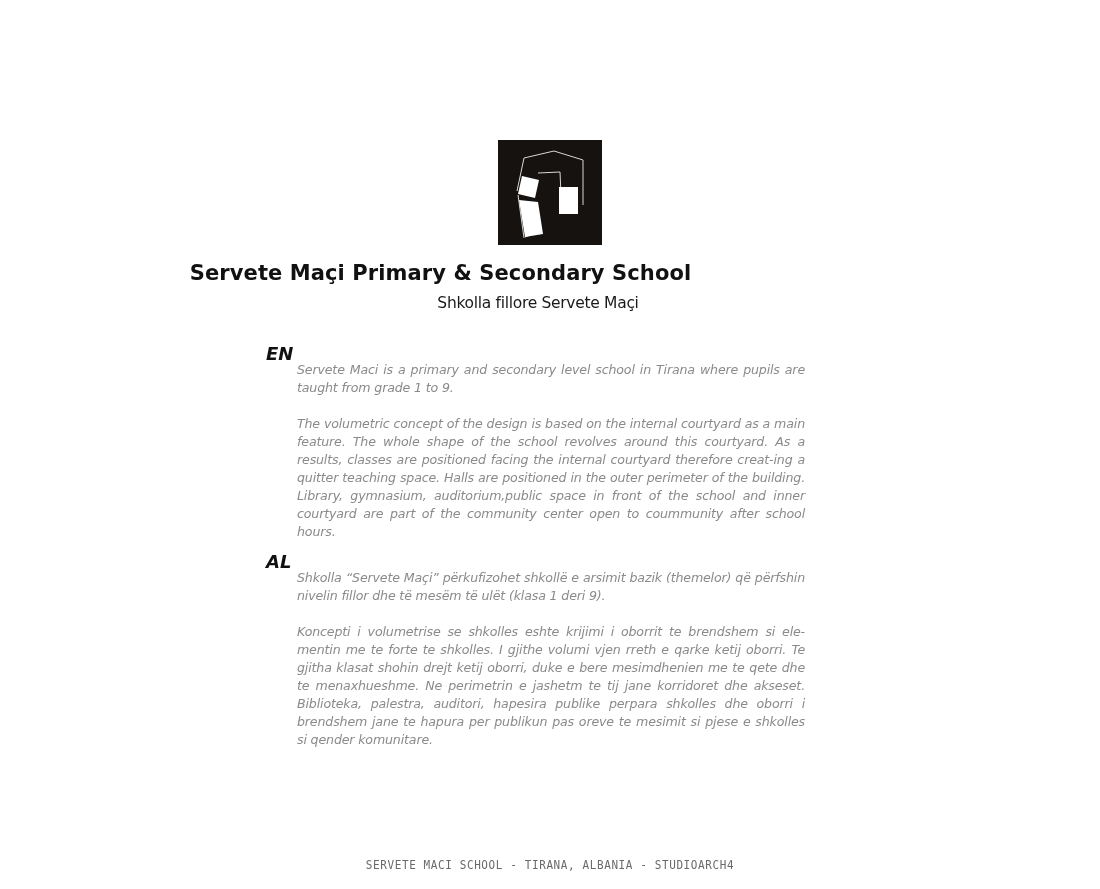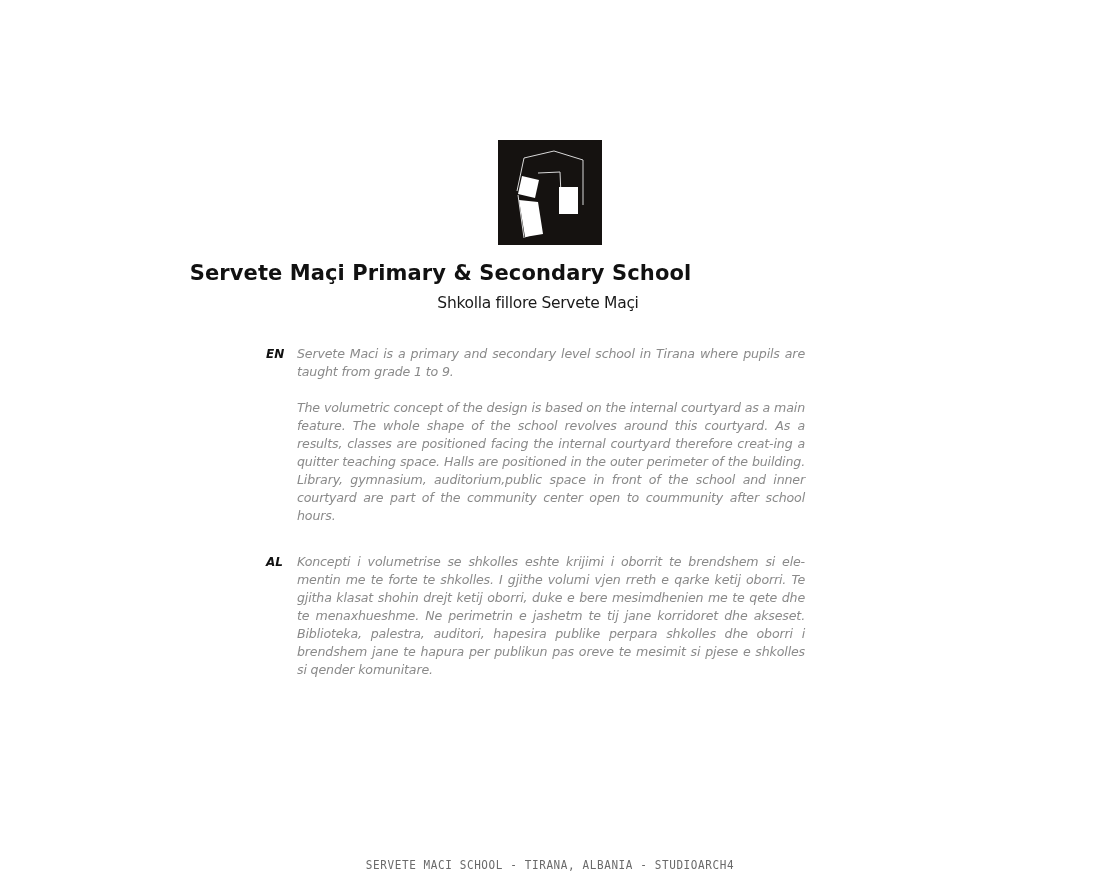--- a/index.html
+++ b/index.html
@@ -57,32 +57,32 @@
     }
     .section-en { top: 345px; }
     .section-al { top: 553px; }
     .lang-label {
       position: absolute;
       left: 0;
       top: 0;
       font-family: "DejaVu Sans", sans-serif;
       font-weight: bold;
       font-style: italic;
-      font-size: 12px;
+      font-size: 18px;
       color: #111111;
       line-height: 18px;
     }
     .paras {
       position: absolute;
       left: 31px;
       width: 508px;
       top: 0;
     }
     .para {
-      margin: 0 0 18px 0;
+      margin: 16px 0 18px 0;
       font-family: "DejaVu Sans", sans-serif;
       font-style: italic;
       font-size: 12.6px;
       line-height: 18px;
       color: #8a8a8a;
       text-align: justify;
       letter-spacing: -0.15px;
     }
     .footer {
       position: absolute;
@@ -124,17 +124,18 @@
   <div class="lang-label">EN</div>
   <div class="paras">
     <p class="para">Servete Maci is a primary and secondary level school in Tirana where pupils are taught from grade 1 to 9.</p>
     <p class="para">The volumetric concept of the design is based on the internal courtyard as a main feature. The whole shape of the school revolves around this courtyard. As a results, classes are positioned facing the internal courtyard therefore creat-ing a quitter teaching space. Halls are positioned in the outer perimeter of the building. Library, gymnasium, auditorium,public space in front of the school and inner courtyard are part of the community center open to coummunity after school hours.</p>
   </div>
 </div>
 
 <div class="section section-al">
   <div class="lang-label">AL</div>
   <div class="paras">
+    <p class="para">Shkolla “Servete Maçi” përkufizohet shkollë e arsimit bazik (themelor) që përfshin nivelin fillor dhe të mesëm të ulët (klasa 1 deri 9).</p>
     <p class="para">Koncepti i volumetrise se shkolles eshte krijimi i oborrit te brendshem si ele-mentin me te forte te shkolles. I gjithe volumi vjen rreth e qarke ketij oborri. Te gjitha klasat shohin drejt ketij oborri, duke e bere mesimdhenien me te qete dhe te menaxhueshme. Ne perimetrin e jashetm te tij jane korridoret dhe akseset. Biblioteka, palestra, auditori, hapesira publike perpara shkolles dhe oborri i brendshem jane te hapura per publikun pas oreve te mesimit si pjese e shkolles si qender komunitare.</p>
   </div>
 </div>
 
 <div class="footer">SERVETE MACI SCHOOL - TIRANA, ALBANIA - STUDIOARCH4</div>
 
 </body></html>

